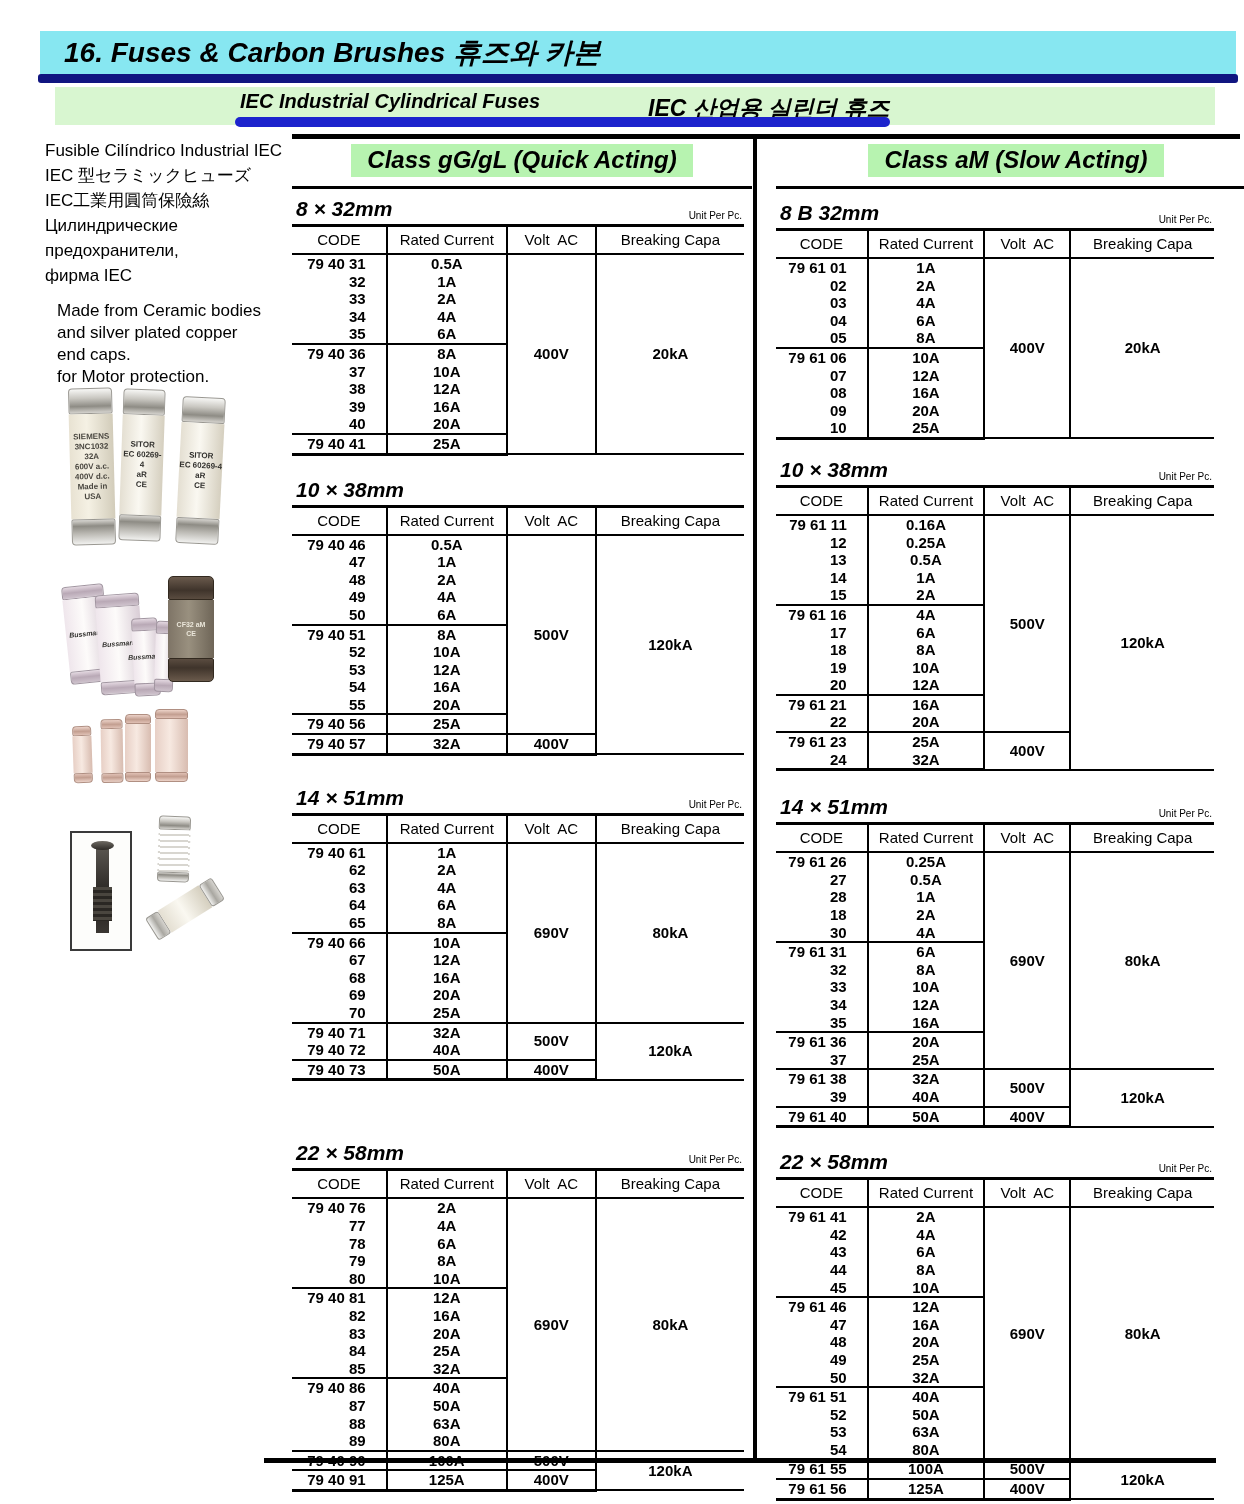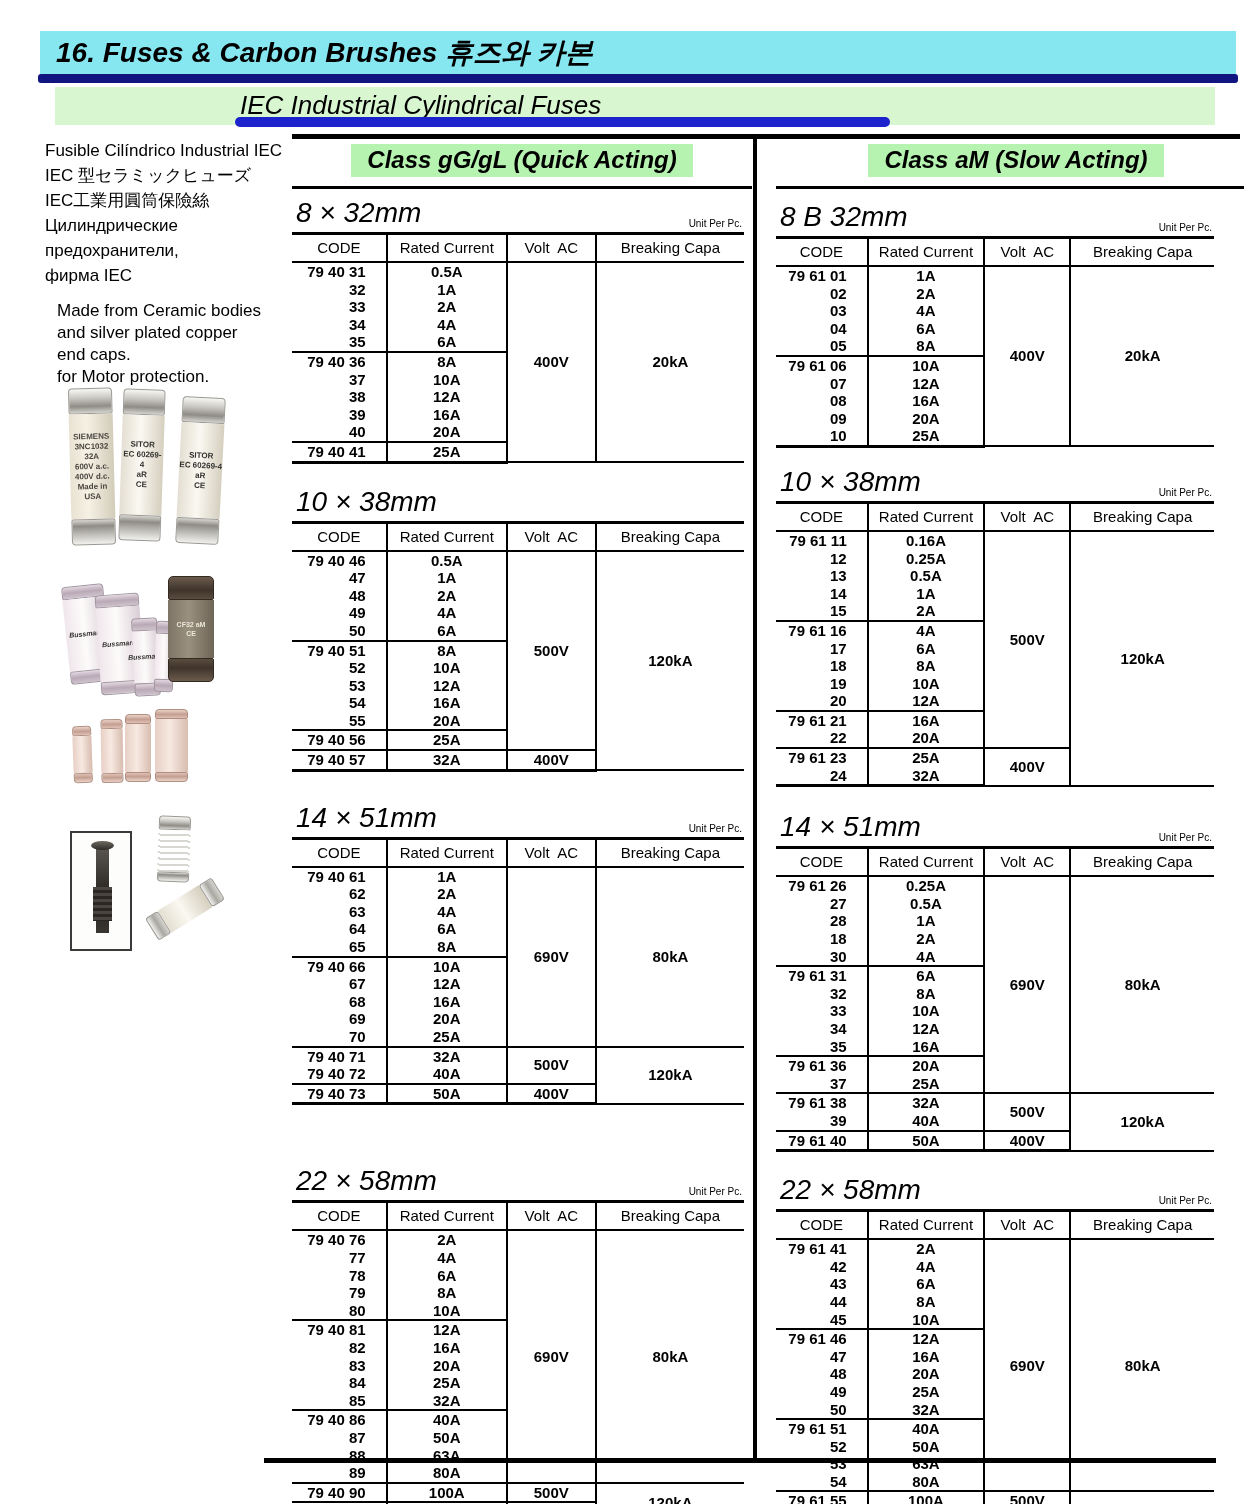--- a/index.html
+++ b/index.html
@@ -1,25 +1,25 @@
 <!DOCTYPE html>
 <html><head>
 <meta charset="utf-8">
 <style>
   html,body{margin:0;padding:0;background:#ffffff;}
   body{font-family:"Liberation Sans", sans-serif; color:#000;}
   .page{position:relative;width:1244px;height:1504px;background:#fff;overflow:hidden;}
 
   
   .chapter-bar{position:absolute;left:40px;top:31px;width:1196px;height:44px;
-    background:#87e7f1;display:flex;align-items:center;padding-left:16px;box-sizing:border-box;}
+    background:#87e7f1;display:flex;align-items:center;padding-left:24px;box-sizing:border-box;}
   .chapter-bar span{font-size:28px;font-weight:bold;font-style:italic;letter-spacing:0px;}
   .navy-bar{position:absolute;left:38px;top:74px;width:1200px;height:9px;background:#101580;border-radius:3px;}
   .section-bar{position:absolute;left:55px;top:87px;width:1160px;height:38px;background:#d8f6d0;}
-  .section-title-en{position:absolute;left:240px;top:90px;font-size:26px;font-weight:normal;font-style:italic;}
+  .section-title-en{position:absolute;left:240px;top:90px;font-size:20px;font-weight:bold;font-style:italic;}
   .section-title-ko{position:absolute;left:648px;top:93px;font-size:23px;font-weight:bold;font-style:italic;}
   .blue-underline{position:absolute;left:235px;top:117px;width:655px;height:10px;background:#1c23cd;border-radius:5px;}
 
   
   .intro{position:absolute;left:45px;top:138px;width:255px;font-size:17px;line-height:25px;}
   .intro .l{white-space:nowrap;}
   .intro .note{margin-top:12px;margin-left:12px;line-height:22px;}
 
   
   .top-rule{position:absolute;left:292px;top:134px;width:948px;height:5px;background:#000;}
@@ -30,21 +30,21 @@
   .class-col{position:absolute;top:139px;}
   .col-left{left:292px;width:460px;}
   .col-right{left:776px;width:480px;}
   .class-head{border-bottom:3px solid #000;text-align:center;padding:5px 0 9px;}
   .class-head .hl{background:#b7f3b0;padding:2px 16px 3px;font-size:24px;font-weight:bold;font-style:italic;display:inline-block;}
 
   .tbl-wrap-left{width:452px;}
   .tbl-wrap-right{width:438px;}
   .tbl-block{margin-top:20px;}
   .size-row{display:flex;align-items:flex-end;justify-content:space-between;padding:0 2px 3px 4px;}
-  .size-label{font-size:28px;font-weight:normal;font-style:italic;}
+  .size-label{font-size:21px;font-weight:bold;font-style:italic;}
   .unit-label{font-size:10px;text-align:right;}
 
   table.fuse-table{border-collapse:collapse;width:100%;table-layout:fixed;}
   .fuse-table th{border-top:3px solid #000;border-bottom:2px solid #000;font-size:15px;font-weight:normal;
     padding:4px 0 5px;white-space:pre;text-align:center;}
   .fuse-table th:nth-child(1){width:21%;}
   .fuse-table th:nth-child(2){width:26.5%;}
   .fuse-table th:nth-child(3){width:19.5%;}
   .fuse-table th:nth-child(4){width:33%;}
   .fuse-table td{font-size:15px;font-weight:bold;line-height:17.6px;padding:0;text-align:center;vertical-align:middle;}
@@ -92,20 +92,21 @@
 <body>
 
 <div class="page">
 
   <div class="chapter-bar">
     <span>16. Fuses &amp; Carbon Brushes  휴즈와 카본</span>
   </div>
   <div class="navy-bar"></div>
   <div class="section-bar"></div>
   <div class="section-title-en">IEC Industrial Cylindrical Fuses</div>
+  <div class="section-title-ko">IEC 산업용 실린더 휴즈</div>
   <div class="blue-underline"></div>
 
   <div class="intro">
     <div class="l">Fusible Cilíndrico Industrial IEC</div>
     <div class="l">IEC 型セラミックヒューズ</div>
     <div class="l">IEC工業用圓筒保險絲</div>
     <div class="l">Цилиндрические</div>
     <div class="l">предохранители,</div>
     <div class="l">фирма IEC</div>
     <div class="note">

